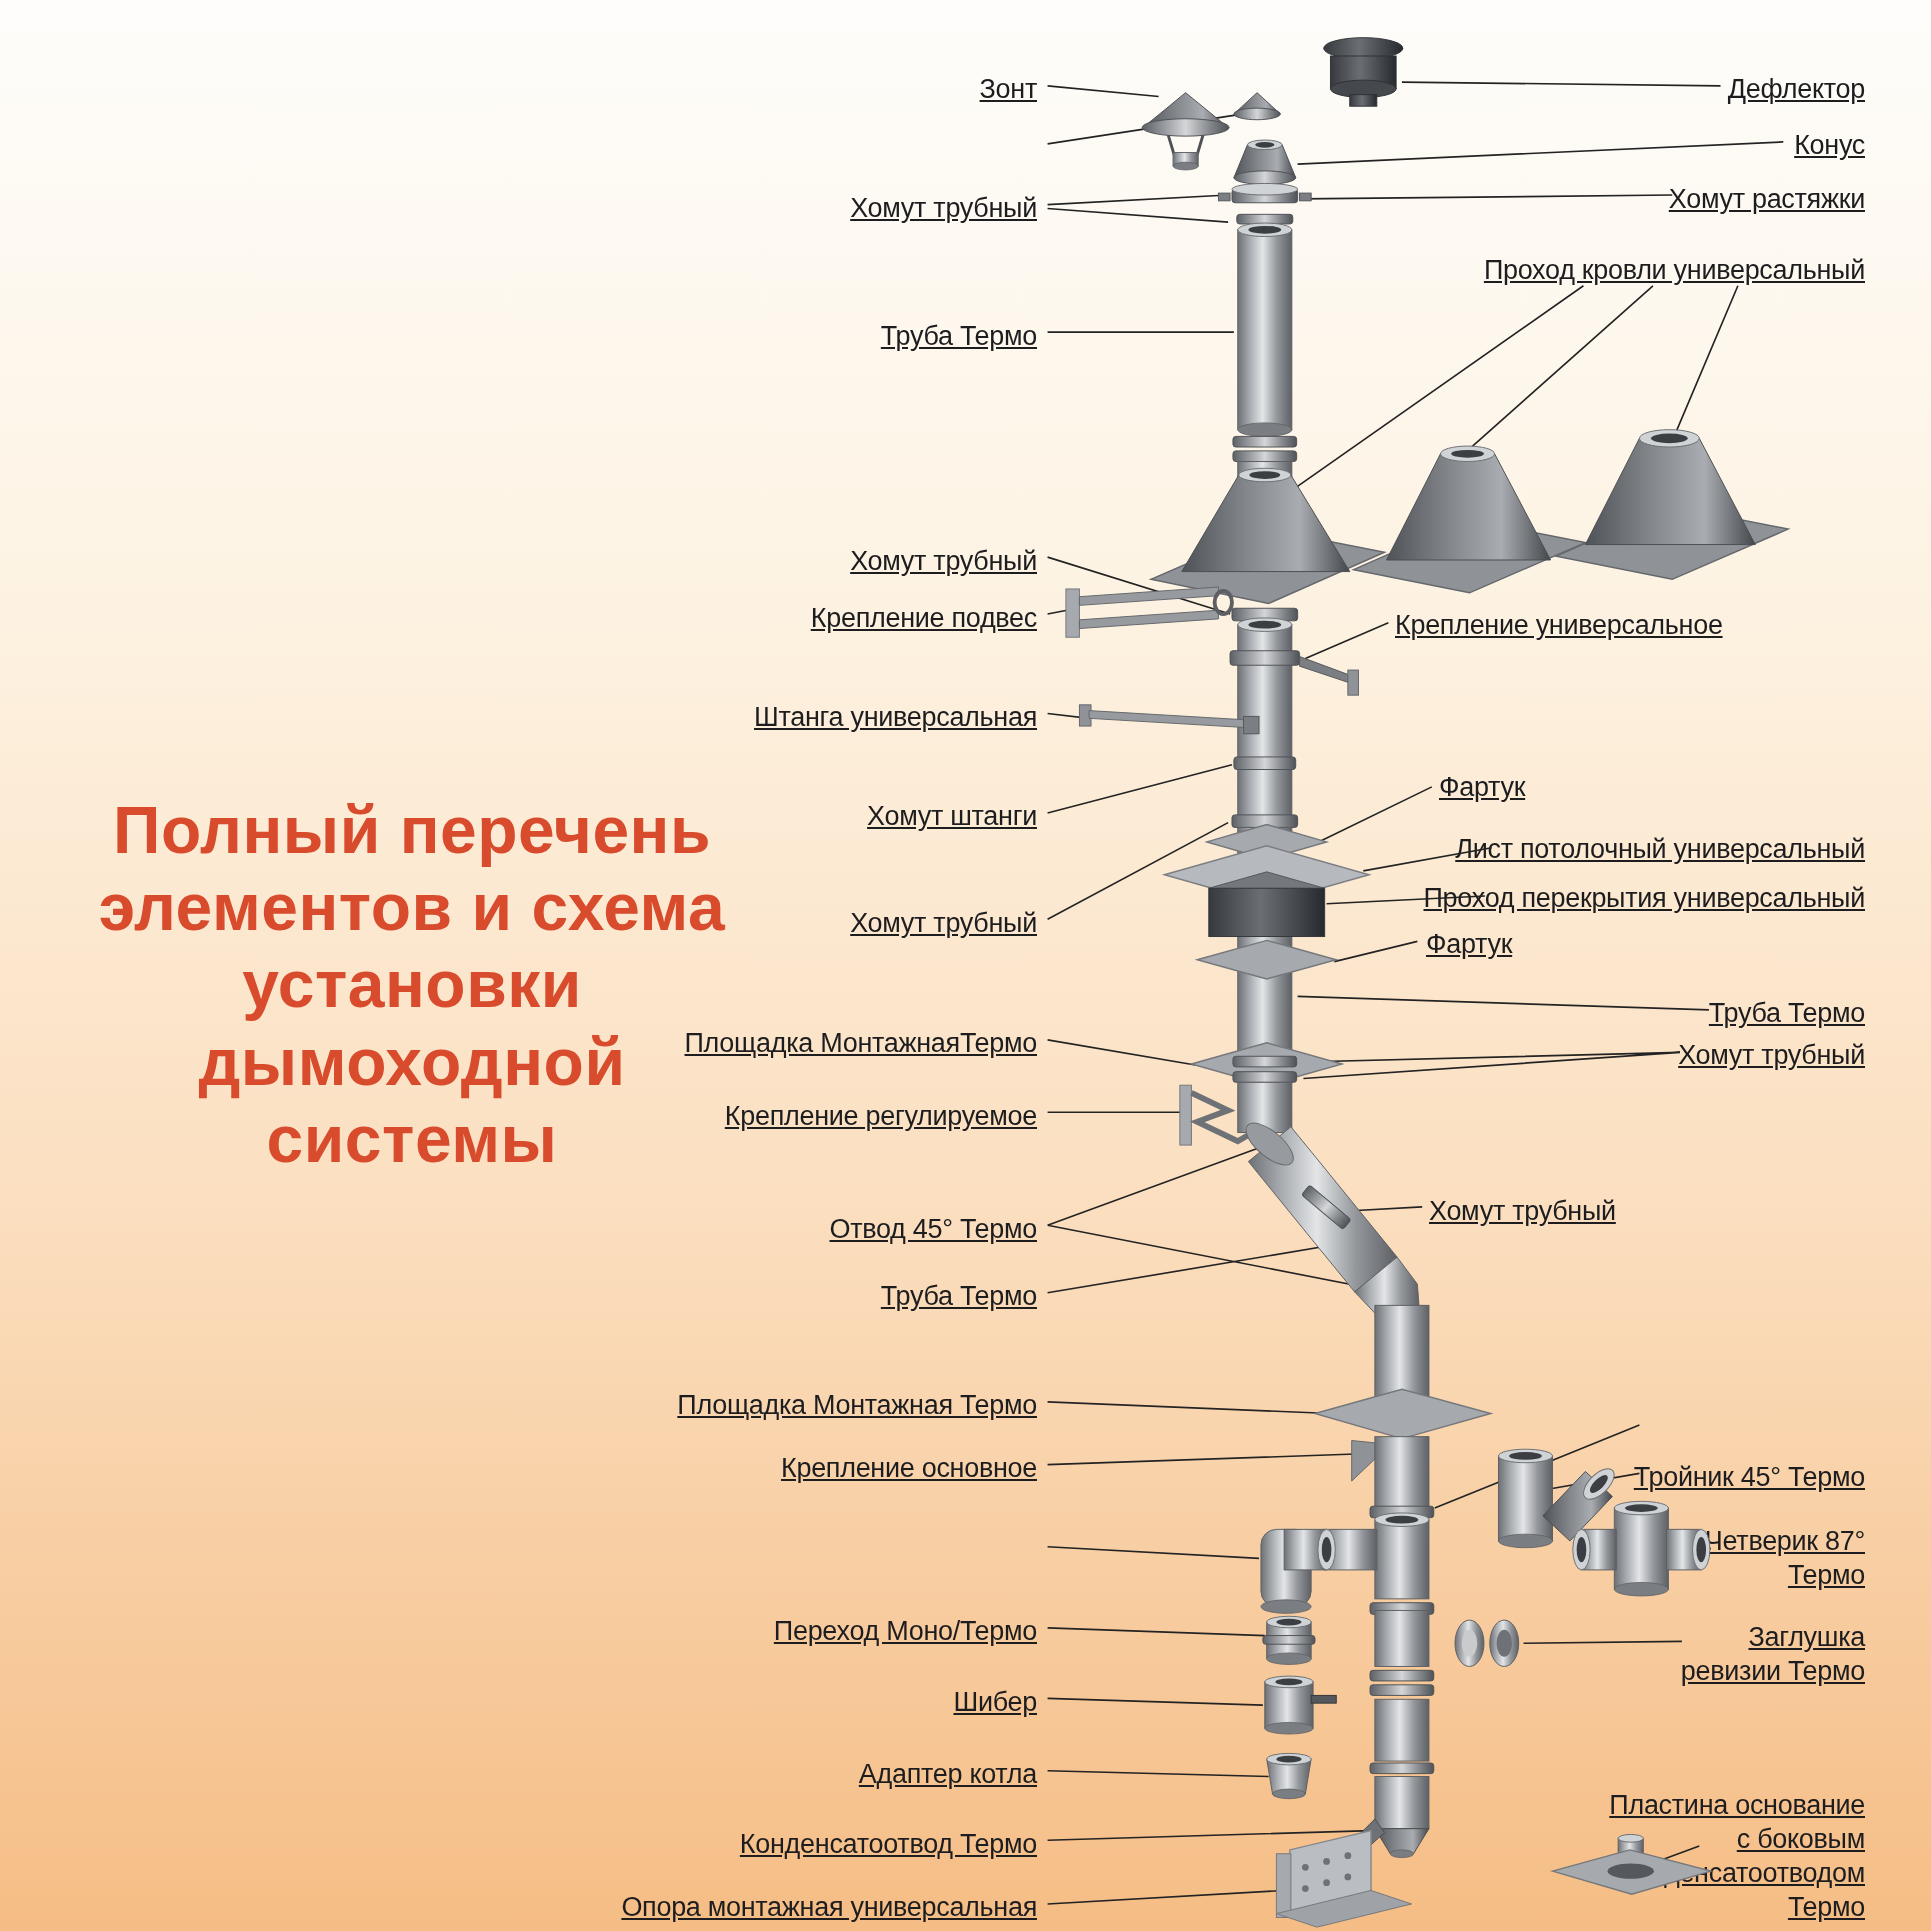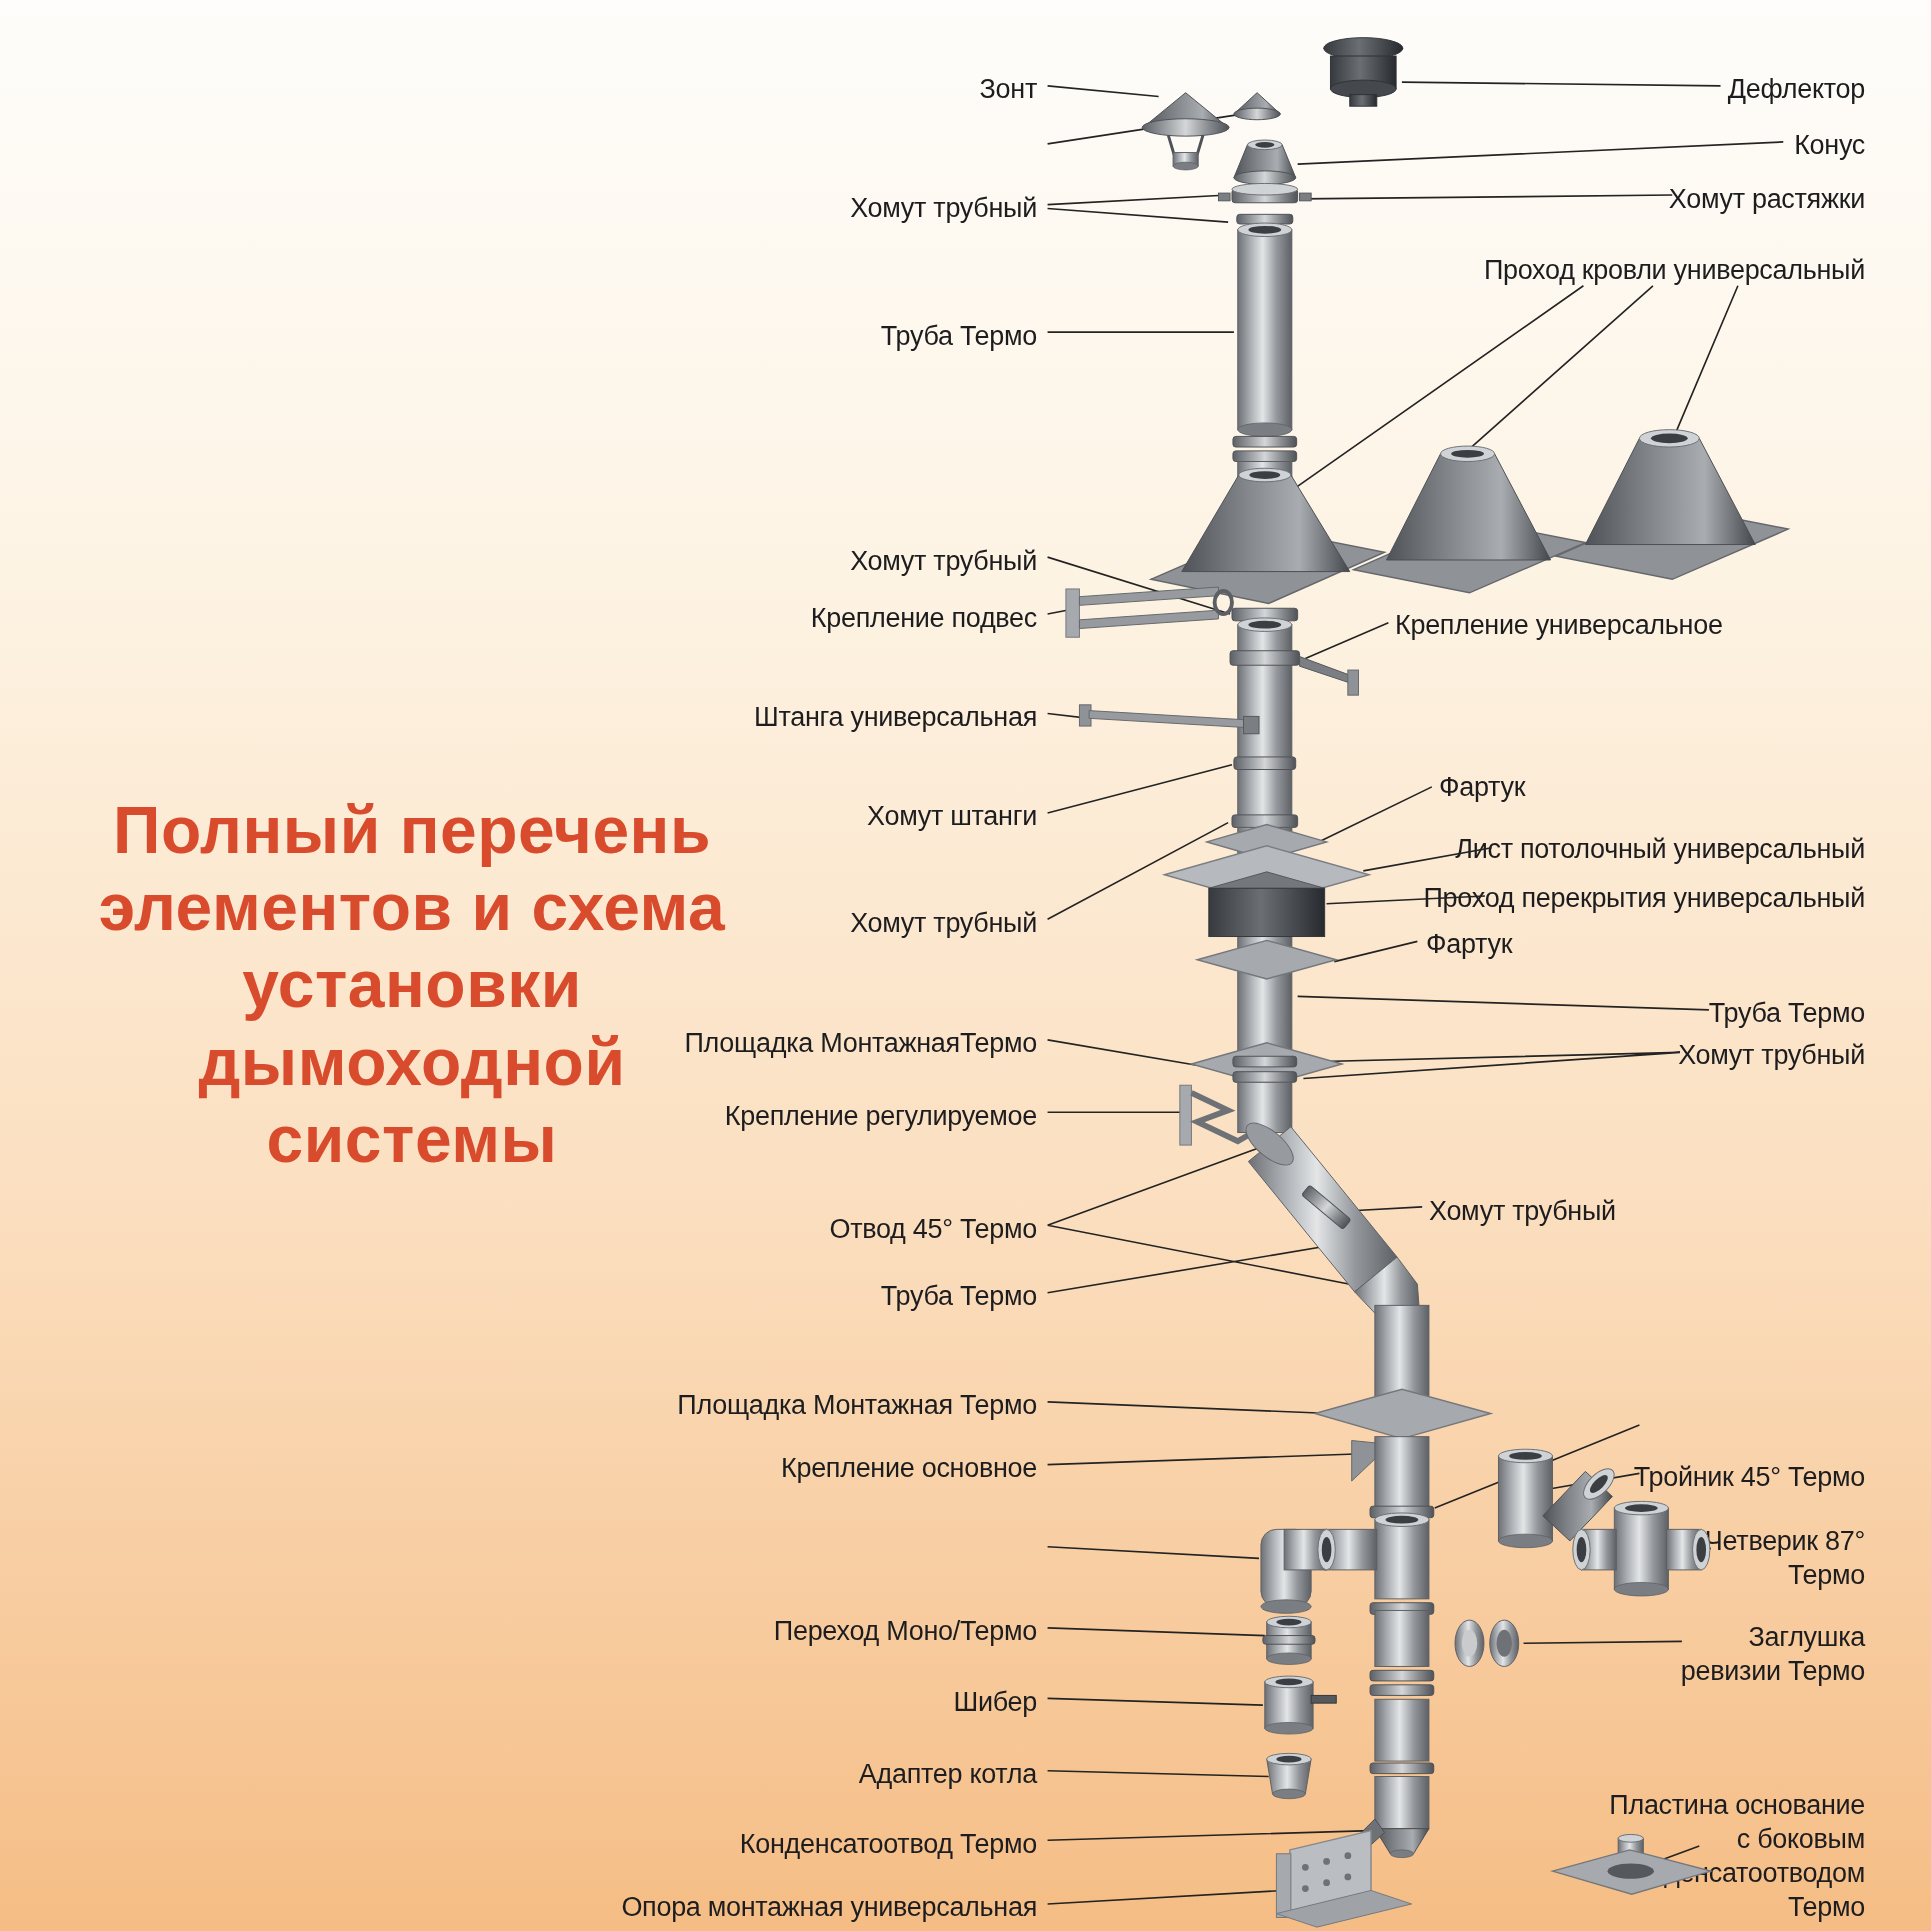--- a/index.html
+++ b/index.html
@@ -9,21 +9,21 @@
     background:linear-gradient(180deg,#fefdfb 0%,#fdf3e3 30%,#fbdfc0 62%,#f5bd85 100%);
     font-family:"Liberation Sans","DejaVu Sans",sans-serif;
   }
   .title{
     position:absolute;left:50px;top:748px;width:724px;
     text-align:center;font-size:66px;line-height:1.17;font-weight:bold;
     color:#d84b2c;white-space:pre-line;letter-spacing:0.5px;margin-top:44px;
   }
   .lbl{
     position:absolute;font-size:27px;color:#1d1d1f;line-height:1.26;
-    letter-spacing:-0.3px;white-space:pre-line;
+    letter-spacing:-0.3px;white-space:pre-line;text-decoration:underline;
   }
   .ll{left:574px;width:463px;text-align:right;}
   .lr{left:1398px;width:467px;text-align:right;}
   svg.diagram{position:absolute;left:0;top:0;}
   svg .pipe{fill:url(#gm);stroke:#5c5f63;stroke-width:1}
   svg .cone{fill:url(#gc);stroke:#4b4e52;stroke-width:1}
   svg .cap{fill:#d0d3d5;stroke:#6b6e72;stroke-width:1}
   svg .bore{fill:#3b3e42}
   svg .band{fill:url(#gb);stroke:#4e5155;stroke-width:1}
   svg .bot{fill:#7a7d81;stroke:#5c5f63;stroke-width:0.8}

